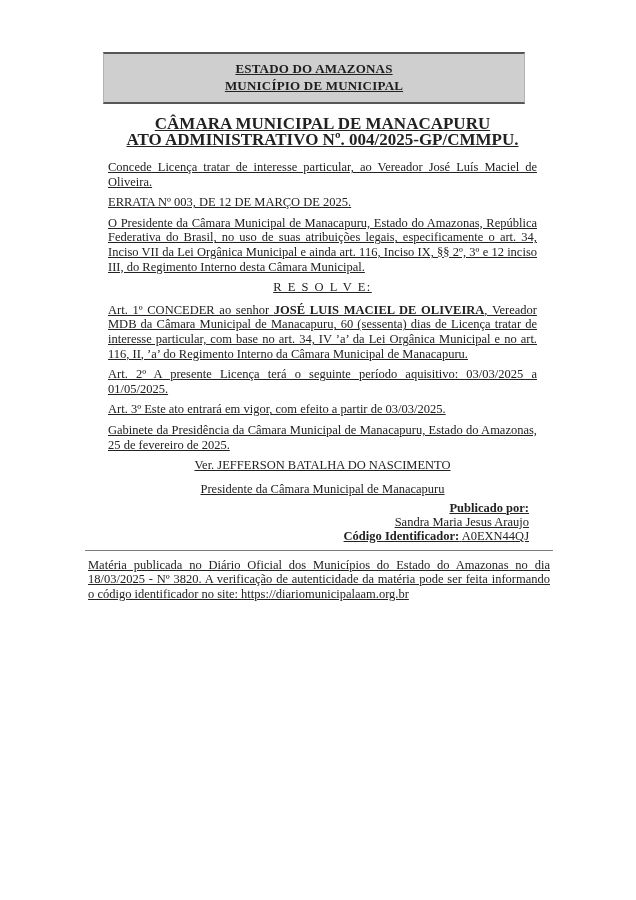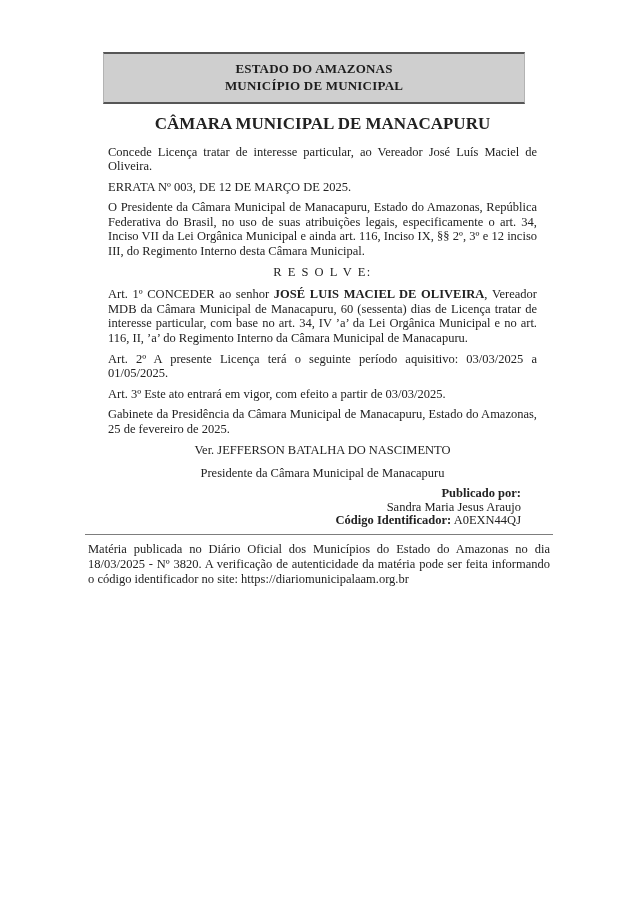--- a/index.html
+++ b/index.html
@@ -1,57 +1,58 @@
 <!DOCTYPE html>
 <html><head>
 <meta charset="utf-8">
 <style>
   html,body{margin:0;padding:0;background:#ffffff;}
   .page{
     width:636px;height:900px;background:#ffffff;overflow:hidden;
     font-family:"Liberation Serif","DejaVu Serif",serif;
-    color:#222222;position:relative;box-sizing:border-box;
+    color:#222222;position:relative;box-sizing:border-box;text-decoration:underline;
   }
   .letterhead{
     margin:52px 111px 0 103px;
     background:#cfcfcf;
     border-top:2px solid #565656;
     border-bottom:2px solid #565656;
     border-left:1px solid #b3b3b3;
     border-right:1px solid #b3b3b3;
     text-align:center;font-weight:bold;
     font-size:13px;line-height:16.5px;
     padding:7px 4px 8px;letter-spacing:.2px;color:#1d1d1d;
   }
   .content{margin:0 99px 0 108px;font-size:12.5px;line-height:14.6px;}
   .content p{margin:0 0 6px;text-align:justify;}
   .doc-title{margin:12px 0 13px;text-align:center;font-weight:bold;font-size:17px;line-height:15.5px;}
   .resolve{text-align:center !important;letter-spacing:1.5px;margin:4px 0 8px !important;}
   .center{text-align:center !important;}
   .sig-title{margin-top:9px !important;}
   b{font-weight:bold;text-align:right;}
-  .pub{margin:3px 16px 0 0;text-align:right;font-size:12.5px;line-height:13.8px;}
+  .pub{margin:3px 8px 0 0;text-align:right;font-size:12.5px;line-height:13.8px;}
   .pub .bold{font-weight:bold;}
   hr.rule{border:none;border-top:1px solid #7d7d7d;margin:6px 83px 0 85px;}
   .footer{margin:7px 86px 16px 88px;font-size:12.5px;line-height:14.8px;text-align:justify;}
 </style>
 </head>
 <body>
 
 <div class="page">
 
   <div class="letterhead">
     <div>ESTADO DO AMAZONAS</div>
     <div>MUNICÍPIO DE MUNICIPAL</div>
   </div>
 
   <div class="content">
 
     <div class="doc-title">
       <div>CÂMARA MUNICIPAL DE MANACAPURU</div>
+      <div>ATO ADMINISTRATIVO Nº. 004/2025-GP/CMMPU.</div>
     </div>
 
     <p>Concede Licença tratar de interesse particular, ao Vereador José Luís Maciel de Oliveira.</p>
 
     <p>ERRATA Nº 003, DE 12 DE MARÇO DE 2025.</p>
 
     <p>O Presidente da Câmara Municipal de Manacapuru, Estado do Amazonas, República Federativa do Brasil, no uso de suas atribuições legais, especificamente o art. 34, Inciso VII da Lei Orgânica Municipal e ainda art. 116, Inciso IX, §§ 2º, 3º e 12 inciso III, do Regimento Interno desta Câmara Municipal.</p>
 
     <p class="resolve">R E S O L V E:</p>
 

